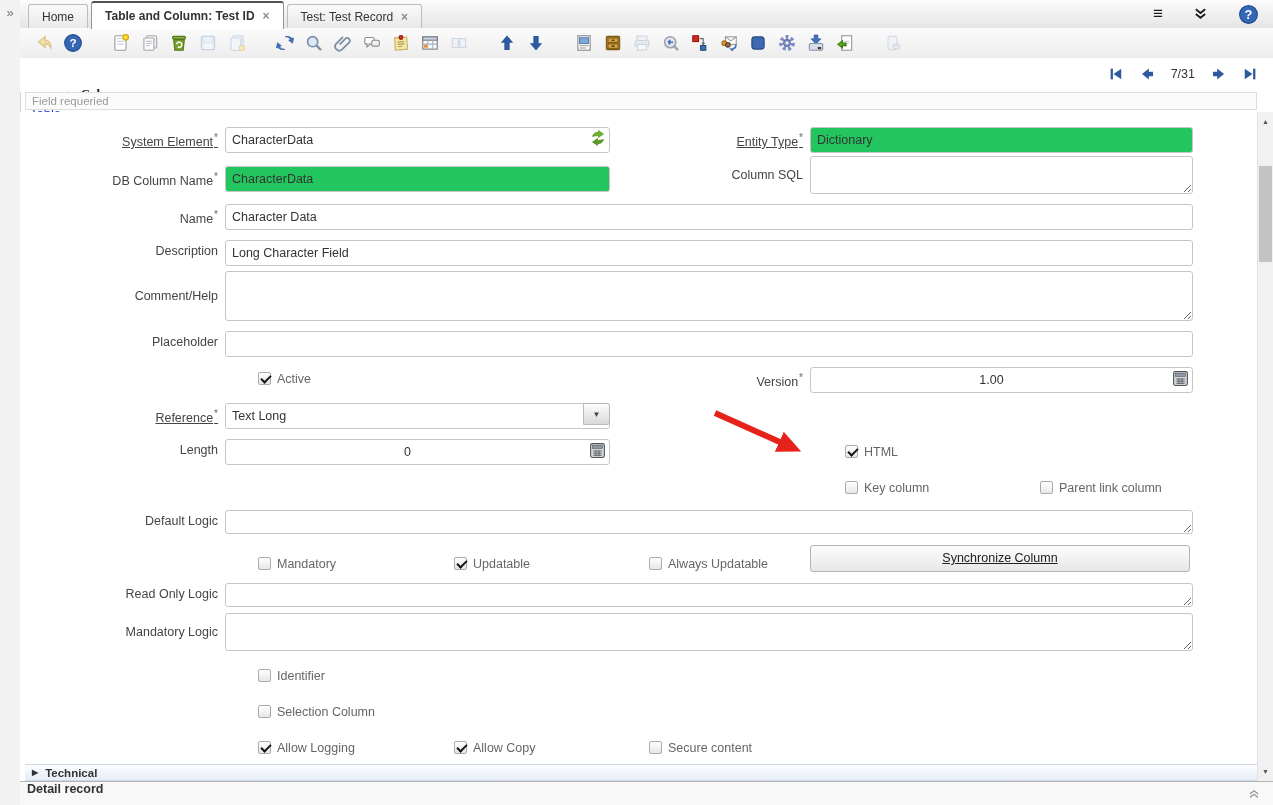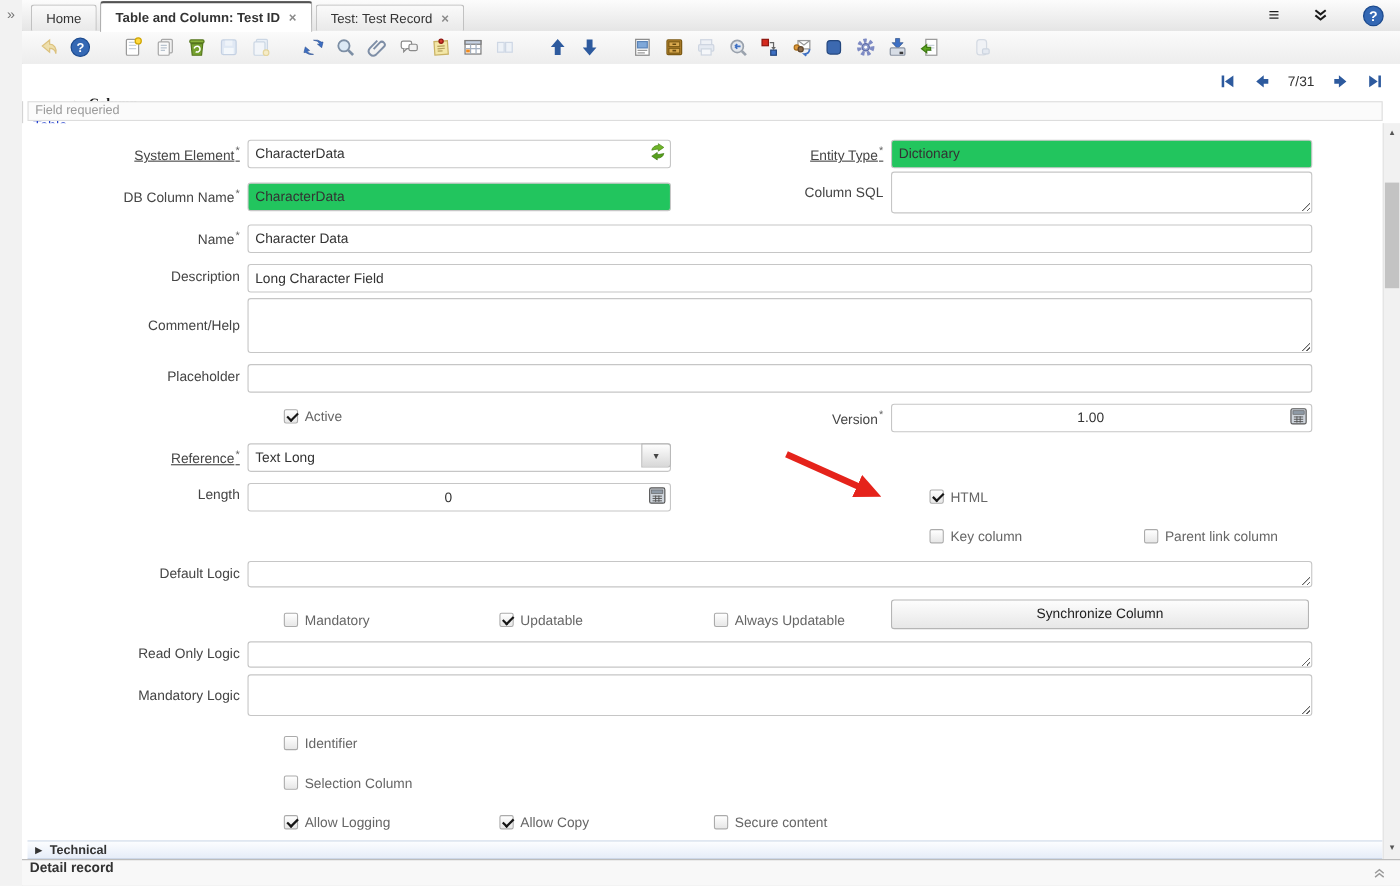--- a/index.html
+++ b/index.html
@@ -57,21 +57,21 @@
        background:linear-gradient(#fefefe,#d8d8d8);display:flex;align-items:center;justify-content:center;
        font-size:8px;color:#444;box-sizing:border-box;cursor:pointer;}
   .cb{position:absolute;display:flex;align-items:center;gap:6px;height:15px;cursor:pointer;padding-left:33px;}
   .cbbox{width:13px;height:13px;border:1px solid #ababab;border-radius:2px;background:linear-gradient(#ffffff,#e7e7e7);
          position:relative;box-sizing:border-box;flex:none;}
   .cbbox.checked::after{content:"";position:absolute;left:1.5px;top:1.5px;width:8px;height:4px;
          border-left:2px solid #161616;border-bottom:2px solid #161616;transform:rotate(-45deg);}
   .cblab{color:#666;font-size:12.5px;white-space:nowrap;}
   .btn{position:absolute;height:27px;border:1px solid #b5b5b5;border-radius:3px;
        background:linear-gradient(#fdfdfd,#e7e7e7);font-size:12.5px;color:#222;text-align:center;
-       line-height:25px;cursor:pointer;box-sizing:border-box;}
+       line-height:25px;cursor:pointer;box-sizing:border-box;text-decoration:underline;}
   .techheader{position:absolute;left:5px;right:0;top:652px;height:17px;background:linear-gradient(#fcfdff,#e6edf8);
        border-top:1px solid #ccd7e8;border-bottom:1px solid #ccd7e8;display:flex;align-items:center;
        font-weight:bold;font-size:11.5px;color:#333;cursor:pointer;box-sizing:border-box;}
   .tech-caret{font-size:8px;margin:0 7px 0 7px;color:#333;}
   
   .vscroll{position:absolute;right:0;top:112px;width:16px;height:669px;background:#f1f1f1;border-left:1px solid #e2e2e2;box-sizing:border-box;}
   .varrow{position:absolute;left:0;width:15px;height:15px;display:flex;align-items:center;justify-content:center;
           font-size:7px;color:#555;cursor:pointer;}
   .vthumb{position:absolute;left:1px;width:13px;top:54px;height:96px;background:#c3c3c3;cursor:pointer;}
   

